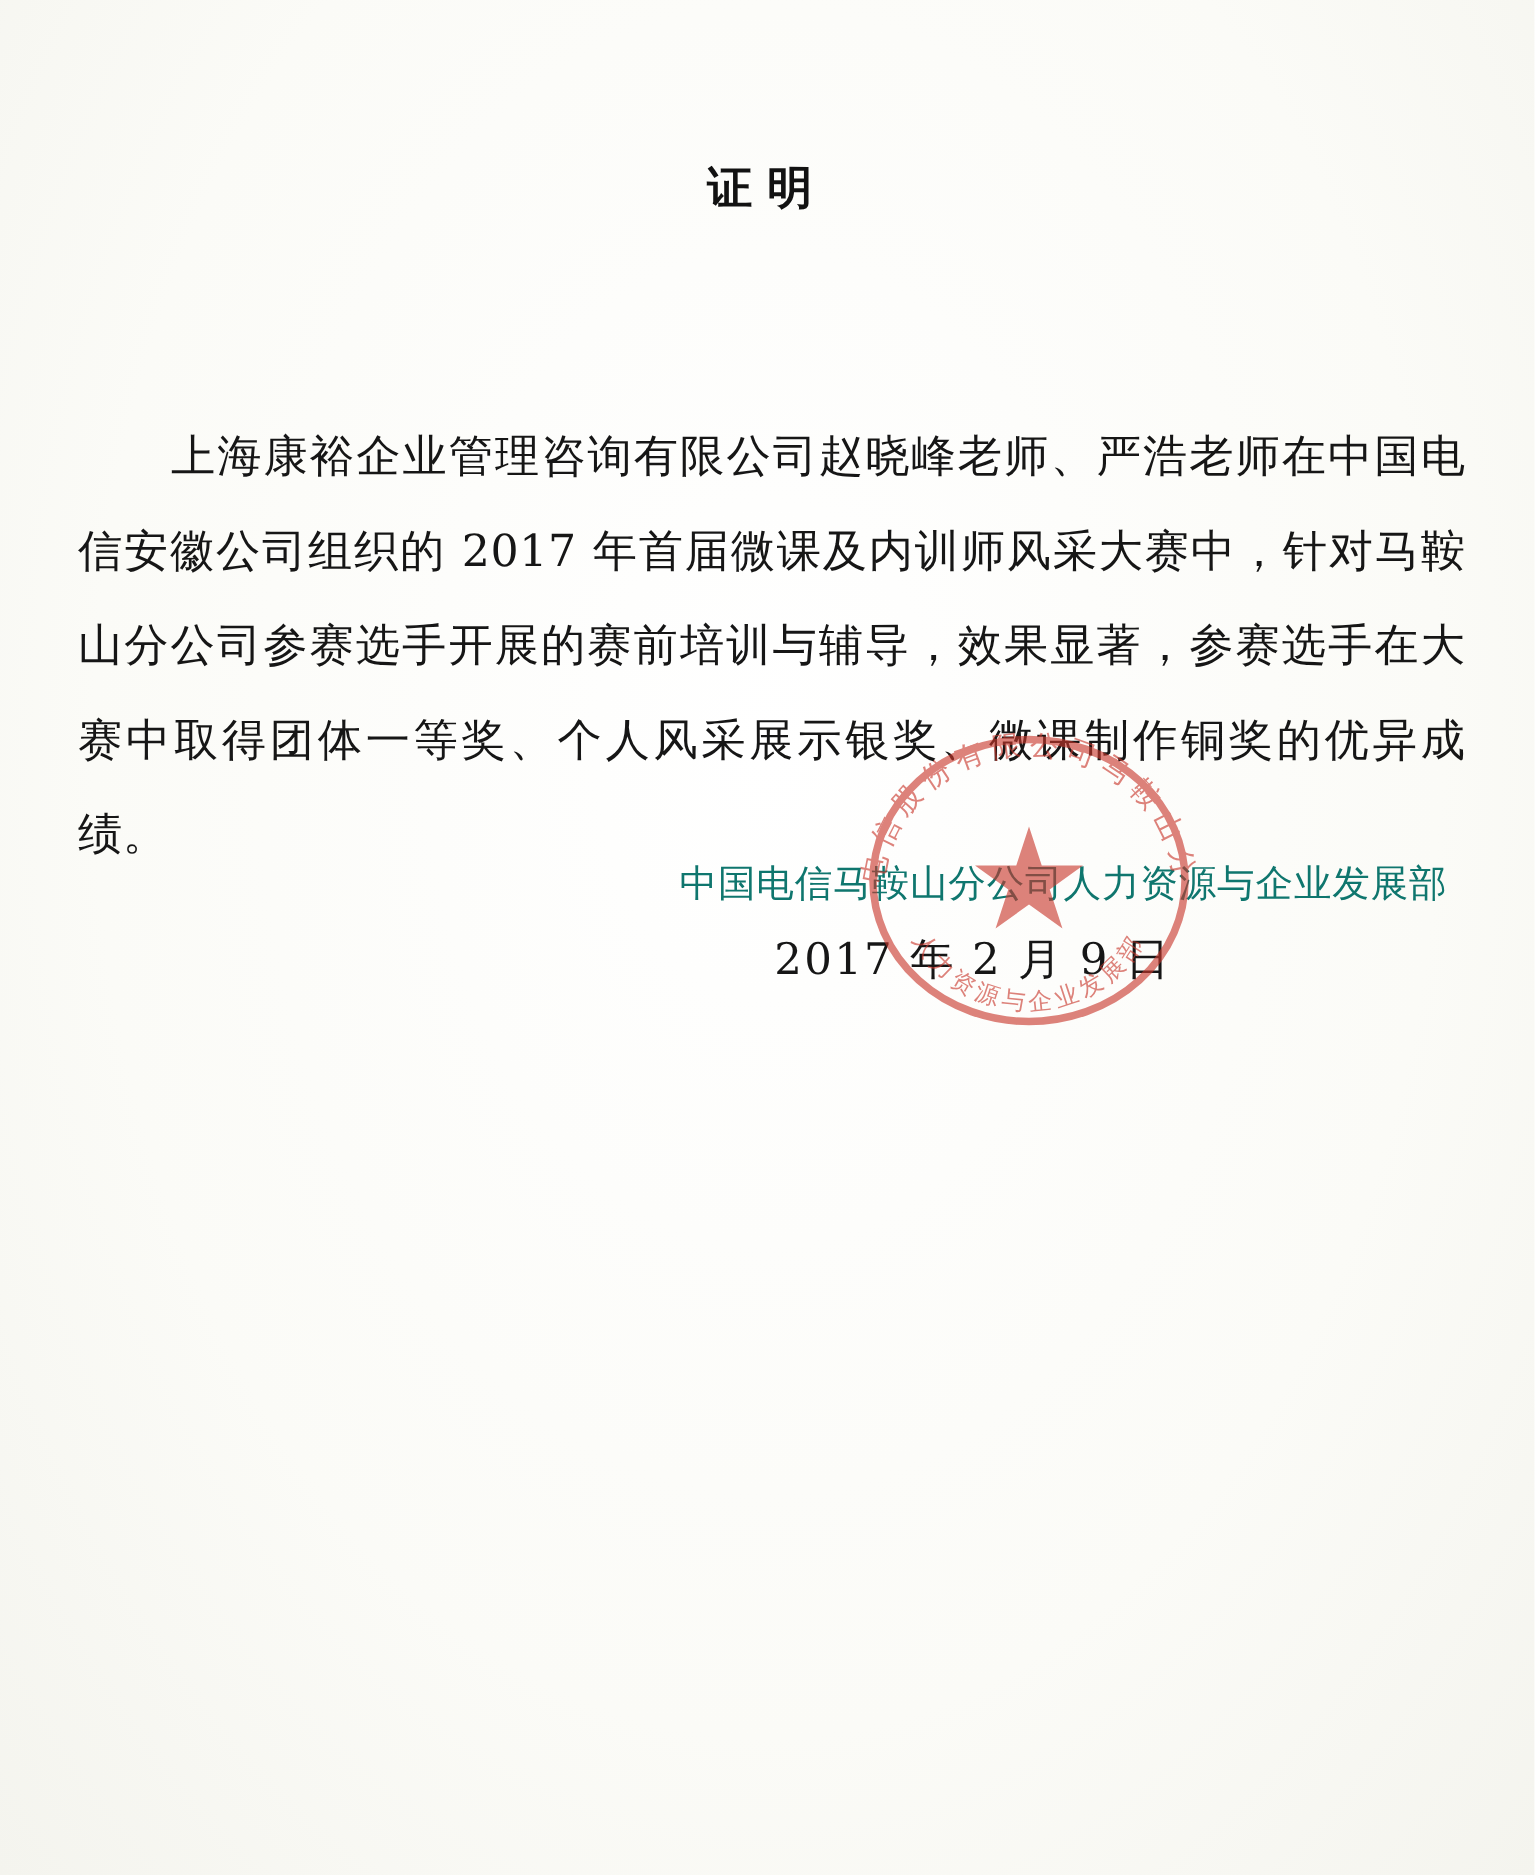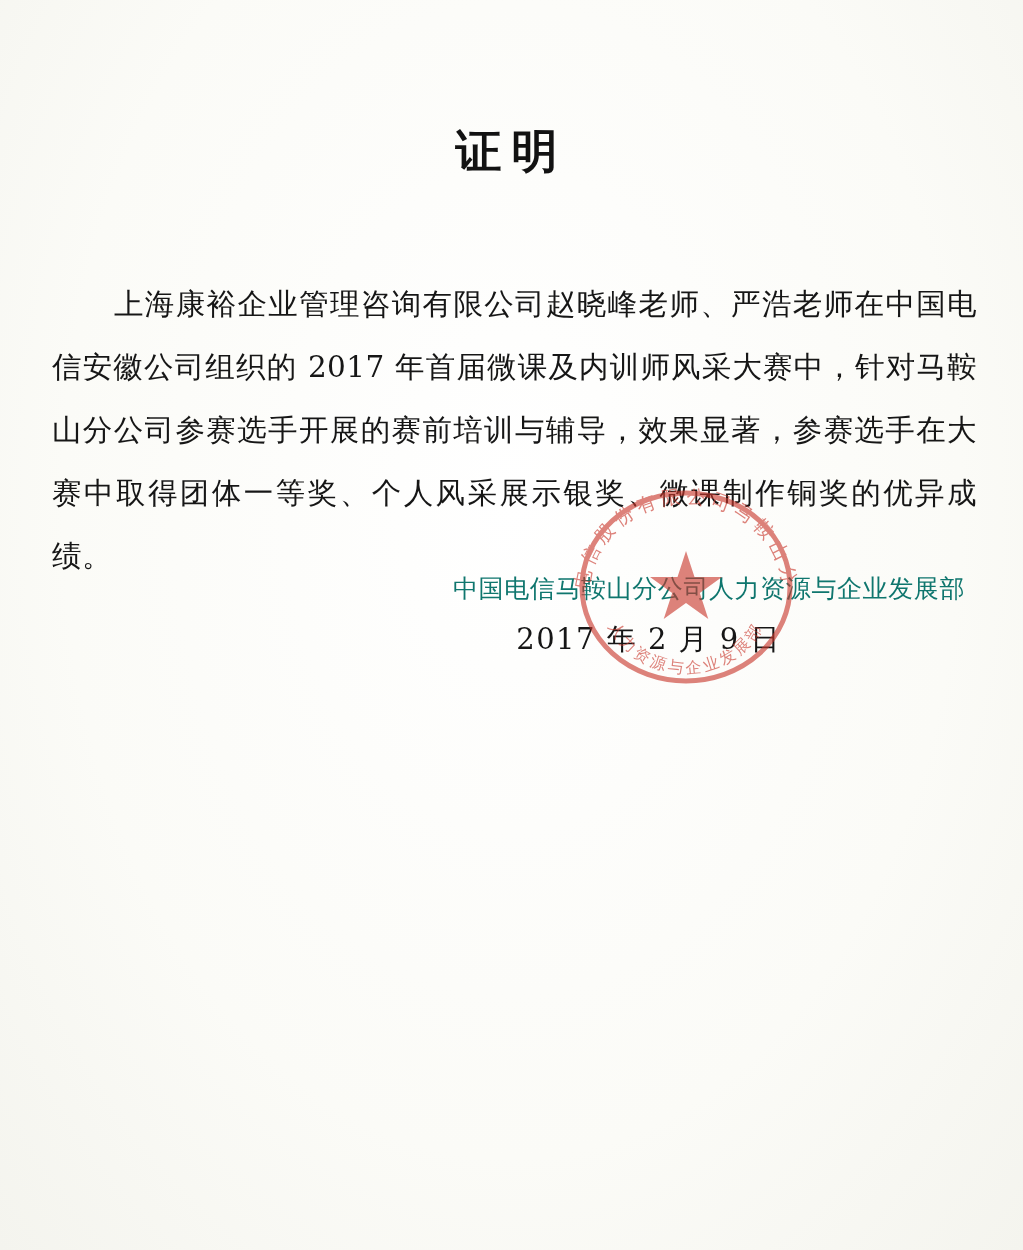--- a/index.html
+++ b/index.html
@@ -21,25 +21,25 @@
     inset: 0;
     background:
       radial-gradient(ellipse at 50% 40%, #ffffff 0%, #fbfbf7 62%, #f4f4ee 100%);
   }
   .doc {
     position: absolute;
     inset: 0;
   }
   .doc-title {
     position: absolute;
-    top: 121px;
+    top: 105px;
     left: 0;
     right: 0;
     text-align: center;
-    font-size: 46px;
+    font-size: 30px;
     letter-spacing: 10px;
     font-weight: 700;
     color: #121212;
     font-family: "DejaVu Serif", "Liberation Serif", serif;
   }
   .body-block {
     position: absolute;
     top: 243px;
     left: 52px;
     width: 925px;

